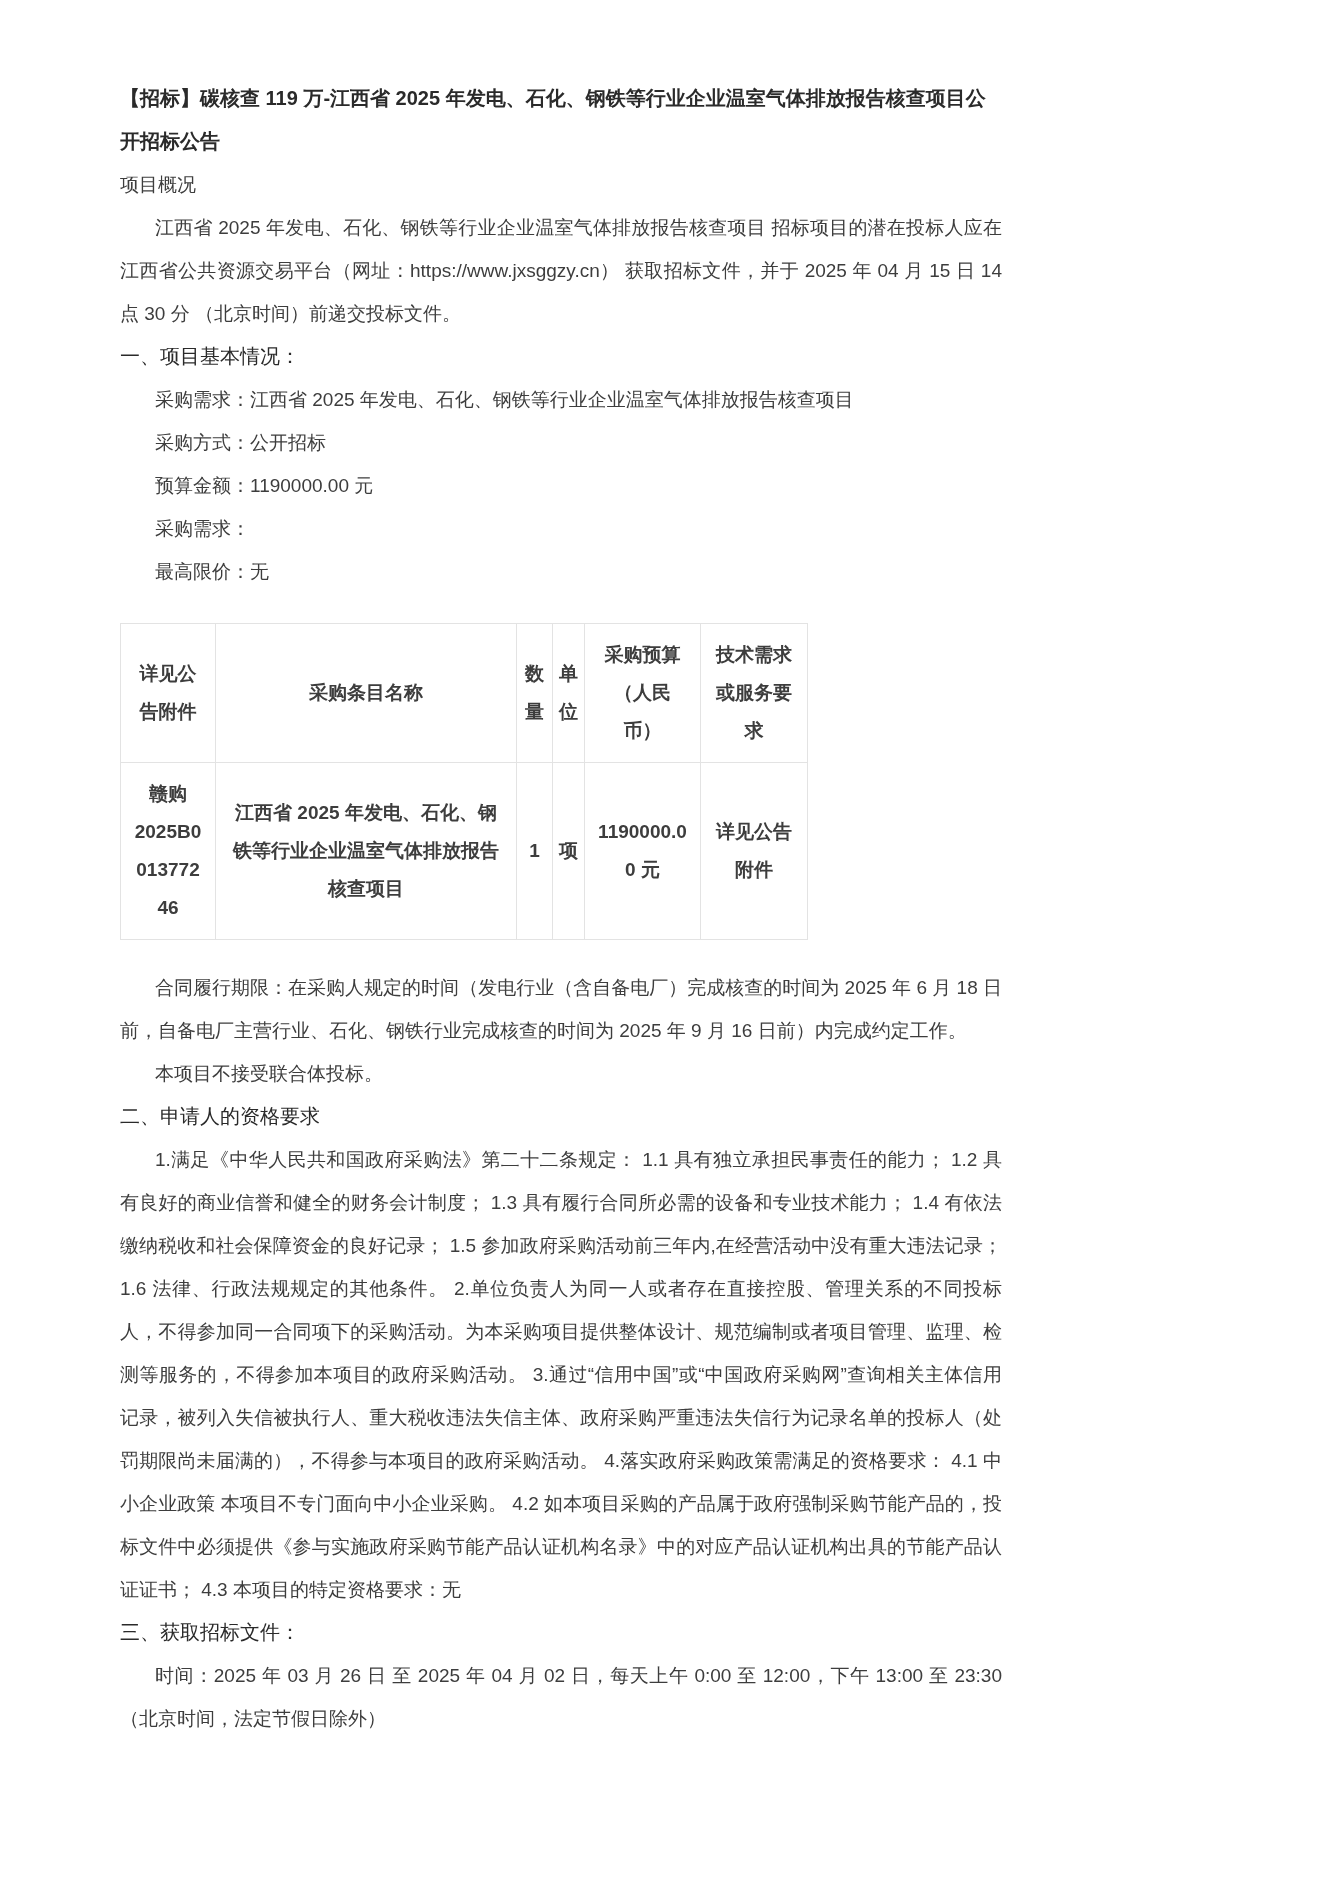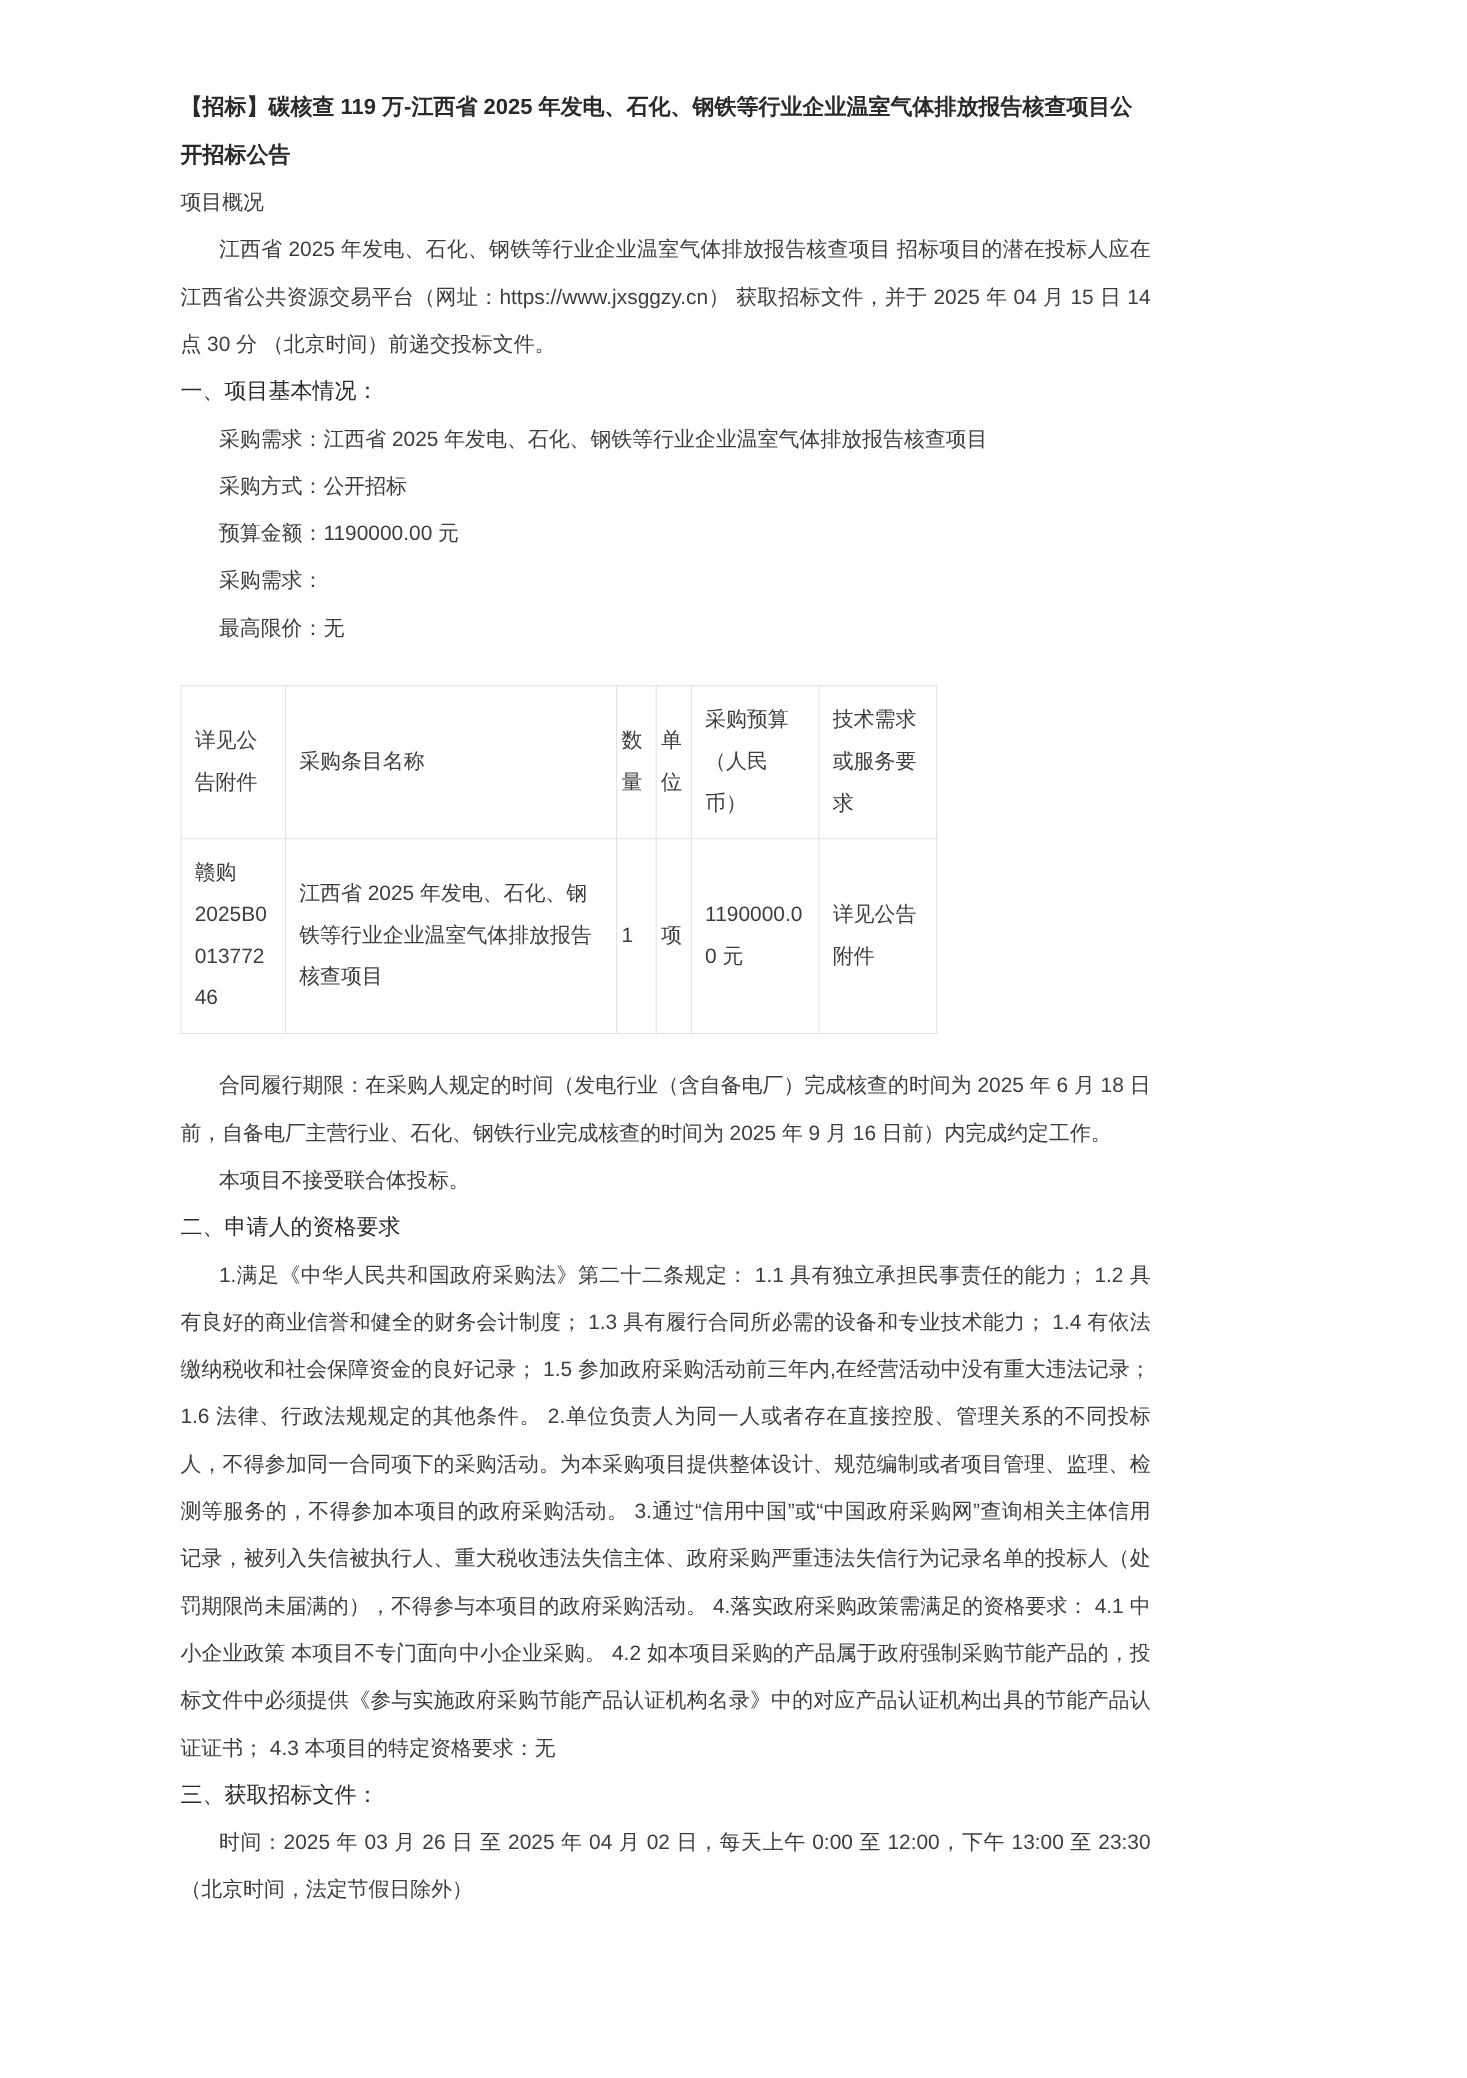--- a/index.html
+++ b/index.html
@@ -8,21 +8,20 @@
     width: 1098px;
     min-height: 1889px;
     box-sizing: border-box;
     padding: 77px 96px 60px 120px;
     background: #ffffff;
     font-family: "Liberation Sans", sans-serif;
     font-size: 19px;
     line-height: 43px;
     color: #3d3d3d;
     text-align: justify;
-    margin-left: 44px;
   }
   .doc-title {
     margin: 0;
     font-size: 20px;
     font-weight: 700;
     color: #2a2a2a;
     line-height: 43px;
     text-align: left;
   }
   .sec-heading {
@@ -40,25 +39,25 @@
     border-collapse: collapse;
     table-layout: fixed;
     width: 687px;
     margin: 30px 0 26px 0;
     text-align: center;
     line-height: 38px;
     color: #3d3d3d;
   }
   .proc-table th, .proc-table td {
     border: 1px solid #e3e3e3;
-    font-weight: 400;
+    font-weight: 700;
     font-size: 19px;
     padding: 12px;
     vertical-align: middle;
-    text-align: left;
+    text-align: center;
     overflow-wrap: break-word;
     word-wrap: break-word;
   }
   .proc-table th:nth-child(3), .proc-table td:nth-child(3),
   .proc-table th:nth-child(4), .proc-table td:nth-child(4) {
     padding: 12px 4px;
   }
 </style>
 </head>
 <body>

